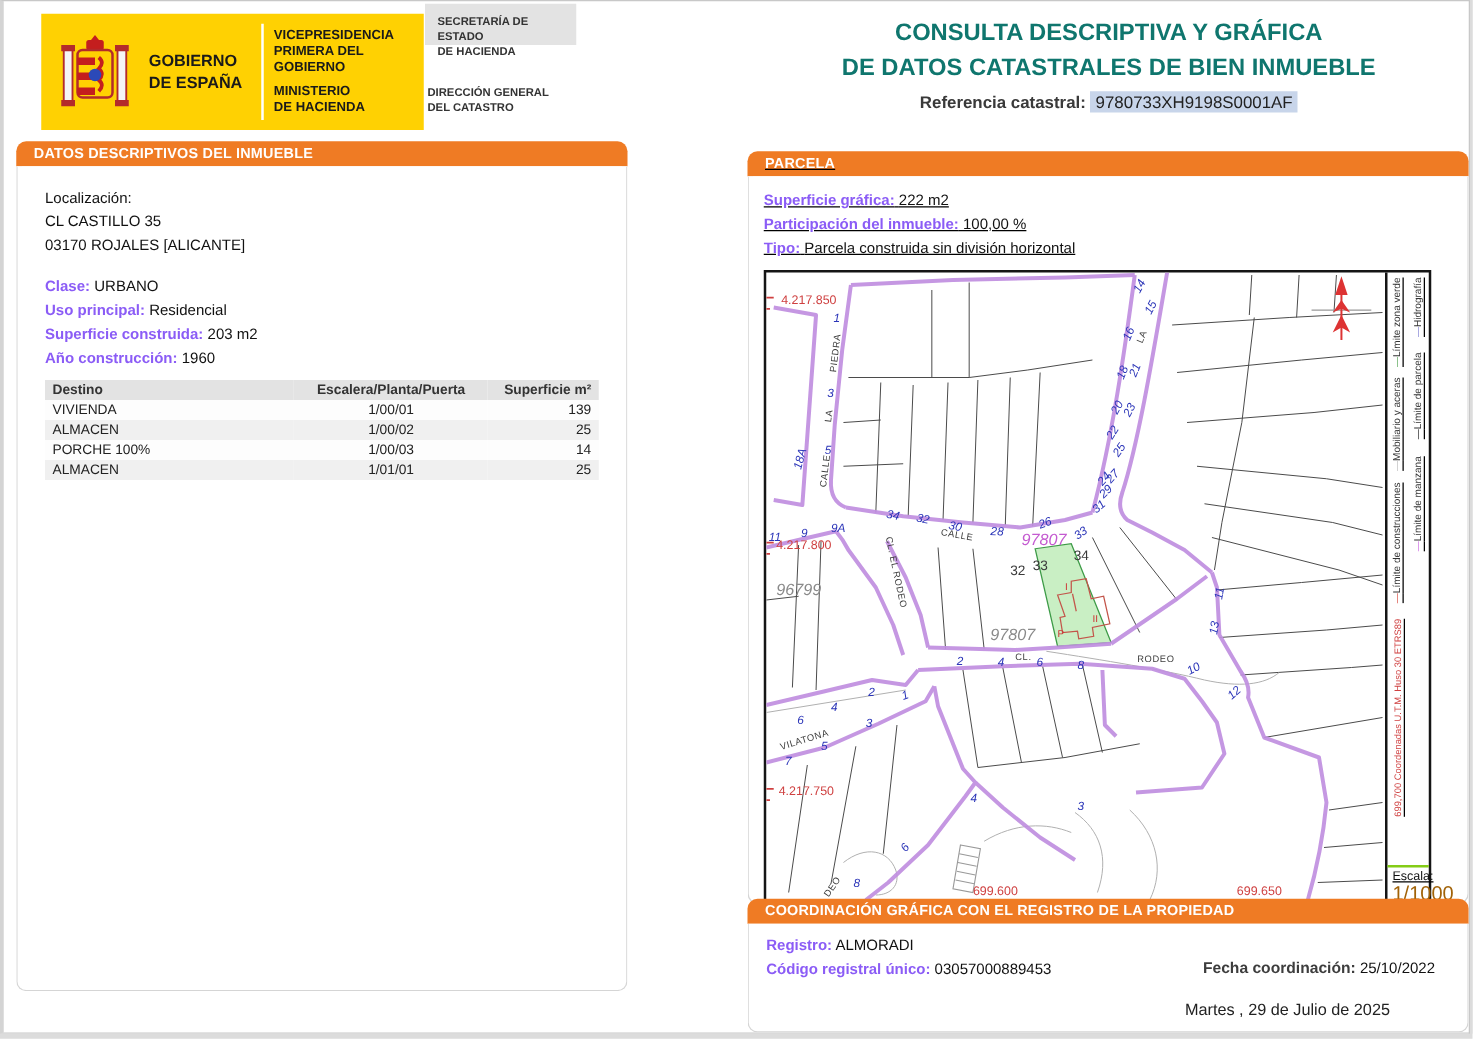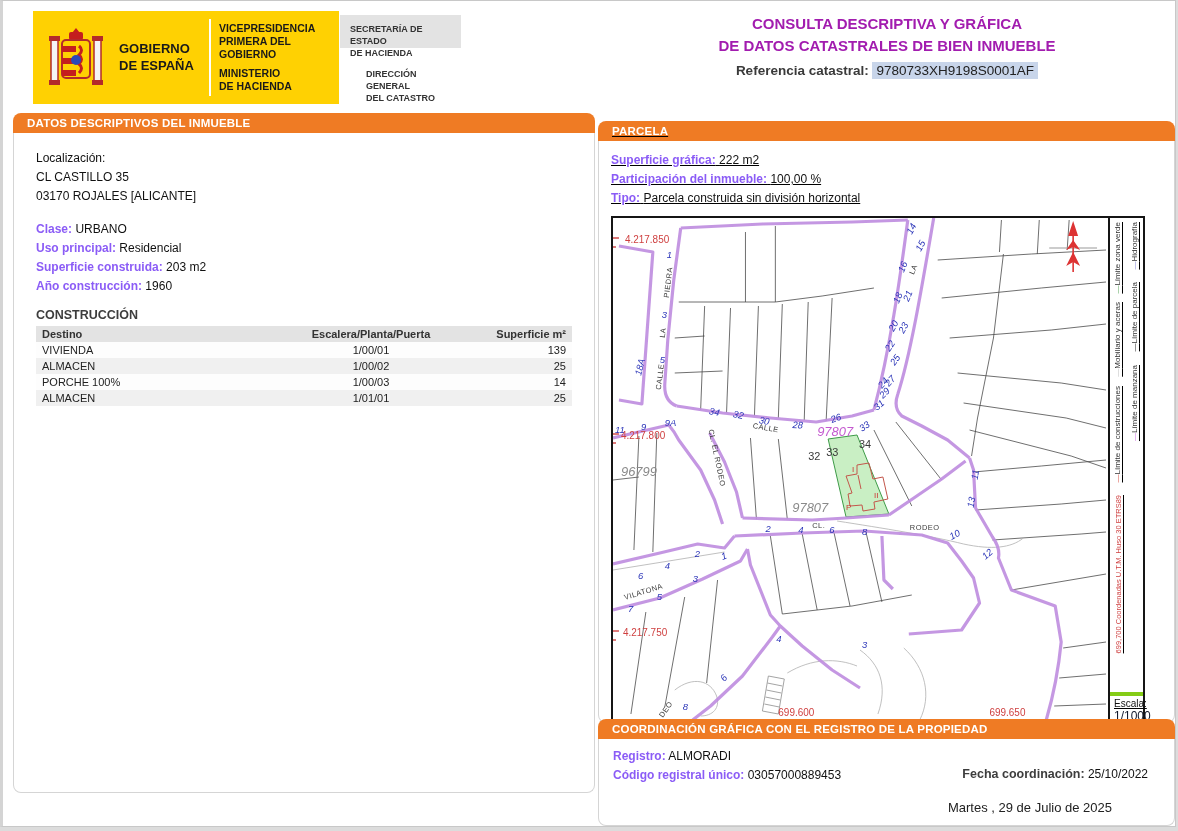--- a/index.html
+++ b/index.html
@@ -4,31 +4,31 @@
 <style>
   html,body{margin:0;padding:0;background:#dcdcdc;font-family:"Liberation Sans",sans-serif;}
   .page{position:relative;width:1172px;height:825px;background:#fff;border:1px solid #c8c8c8;border-left:3px solid #d4d4d4;overflow:hidden;}
   
   .gov-box{position:absolute;left:30px;top:10px;width:306px;height:93px;background:#ffd102;display:flex;align-items:center;}
   .coat{width:86px;display:flex;justify-content:center;}
   .gov-name{width:88px;font-weight:bold;font-size:13px;color:#1a1a1a;line-height:1.25;}
   .gov-divider{width:2px;height:77px;background:#fff;margin:0 8px 0 2px;}
   .gov-depts{flex:1;font-weight:bold;font-size:10.5px;color:#1a1a1a;line-height:1.25;}
   .gov-depts .dep{margin:6px 0;}
-  .sec-box{position:absolute;left:337px;top:14px;width:121px;height:33px;background:#e3e3e3;font-size:9px;font-weight:bold;color:#333;padding:8px 0 0 10px;box-sizing:border-box;line-height:1.35;}
-  .dir-box{position:absolute;left:337px;top:57px;width:121px;height:46px;background:#fff;font-size:9px;font-weight:bold;color:#333;padding:10px 0 0 26px;box-sizing:border-box;line-height:1.35;}
+  .sec-box{position:absolute;left:337px;top:2px;width:121px;height:33px;background:#e3e3e3;font-size:9px;font-weight:bold;color:#333;padding:8px 0 0 10px;box-sizing:border-box;line-height:1.35;}
+  .dir-box{position:absolute;left:337px;top:57px;width:121px;height:46px;background:#fff;font-size:9px;font-weight:bold;color:#333;padding:10px 0 0 2px;box-sizing:border-box;line-height:1.35;}
   .title-block{position:absolute;left:598px;top:12px;width:572px;text-align:center;}
-  .title-line{font-size:15px;font-weight:bold;color:#a21caf;line-height:1.45;}
+  .title-line{font-size:19px;font-weight:bold;color:#0f766e;line-height:1.45;}
   .ref-line{margin-top:6px;font-size:13.5px;color:#3a3a3a;}
   .ref-line .lbl{font-weight:bold;}
   .ref-value{background:#c8d5ea;padding:1px 4px;color:#222;}
   
   .panel-header{height:20px;background:#ef7b24;border-radius:8px 8px 0 0;color:#fff;font-weight:bold;font-size:11.5px;line-height:20px;padding-left:14px;letter-spacing:.2px;}
   .panel-body{border:1px solid #d5d5d5;border-top:none;border-radius:0 0 8px 8px;background:#fff;box-sizing:border-box;}
-  .left-panel{position:absolute;left:10px;top:112px;width:582px;}
+  .left-panel{position:absolute;left:10px;top:112px;width:489px;}
   .left-panel .panel-body{height:660px;padding:16px 22px;}
   .line{font-size:12px;color:#111;line-height:19px;}
   .line .lbl{font-weight:bold;color:#8b5cf6;}
   .gap{height:14px;}
   .constr-title{font-weight:bold;color:#3d3d3d;font-size:12.5px;margin:4px 0 4px 0;}
   table.constr{width:100%;border-collapse:collapse;font-size:11px;color:#222;}
   table.constr th{background:#e3e3e3;color:#333;font-weight:bold;padding:2px 6px;}
   table.constr td{padding:2px 6px;}
   table.constr tr:nth-child(odd) td{background:#fdfdfd;}
   table.constr tr:nth-child(even) td{background:#f0f0f0;}
@@ -46,23 +46,23 @@
   .ml-gray{fill:#8a8a8a;font-size:13px;font-style:italic;}
   .ml-mag{fill:#c45ad0;font-size:13px;font-style:italic;}
   .ml-blk{fill:#3a3a3a;font-size:11px;}
   .ml-st{fill:#3c3c3c;font-size:7.5px;letter-spacing:.5px;}
   .ml-redsm{fill:#c33;font-size:8px;}
   .legend{width:35px;border-left:2px solid #151515;display:flex;flex-direction:column;box-sizing:border-box;}
   .legend-cols{flex:1;display:flex;overflow:hidden;}
   .lcol{width:50%;display:flex;flex-direction:column;align-items:center;}
   .vitem{writing-mode:vertical-rl;transform:rotate(180deg);font-size:8px;color:#333;line-height:1;}
   .vnote{writing-mode:vertical-rl;transform:rotate(180deg);font-size:7.5px;line-height:1;}
-  .escala-box{height:34px;border-top:4px solid #84cc16;padding:2px 4px;box-sizing:border-box;text-align:center;}
+  .escala-box{height:34px;border-top:2px solid #84cc16;padding:2px 4px;box-sizing:border-box;text-align:center;}
   .escala-box .el{font-size:10px;color:#111;}
-  .escala-box .ev{font-size:12px;color:#0f172a;}
+  .escala-box .ev{font-size:16px;color:#a16207;}
   
   .coord-panel{position:absolute;left:595px;top:718px;width:577px;}
   .coord-panel .panel-body{height:87px;position:relative;padding:8px 14px;}
   .disclaimer{position:absolute;left:6px;bottom:6px;width:296px;background:#e8e8e8;border-radius:6px;padding:5px 9px;font-size:9px;color:#333;line-height:1.45;}
   .fecha{position:absolute;right:26px;top:28px;font-size:12px;color:#111;}
   .fecha .lbl{font-weight:bold;color:#3d3d3d;font-size:12.5px;}
   .doc-date{position:absolute;right:62px;bottom:10px;font-size:13px;color:#222;}
 </style>
 </head>
 <body>
@@ -127,21 +127,20 @@
     <div class="panel-body">
       <div class="line lbl">Localización:</div>
       <div class="line">CL CASTILLO 35</div>
       <div class="line">03170 ROJALES [ALICANTE]</div>
       <div class="gap"></div>
       <div class="line"><span class="lbl">Clase:</span> <span>URBANO</span></div>
       <div class="line"><span class="lbl">Uso principal:</span> <span>Residencial</span></div>
       <div class="line"><span class="lbl">Superficie construida:</span> <span>203 m2</span></div>
       <div class="line"><span class="lbl">Año construcción:</span> <span>1960</span></div>
       <div class="gap" style="height:8px;"></div>
-      <div class="constr-title">CONSTRUCCIÓN</div>
       <table class="constr">
         <thead>
           <tr>
             <th class="c-dest">Destino</th>
             <th class="c-esc">Escalera/Planta/Puerta</th>
             <th class="c-sup">Superficie m²</th>
           </tr>
         </thead>
         <tbody>
           <tr>

